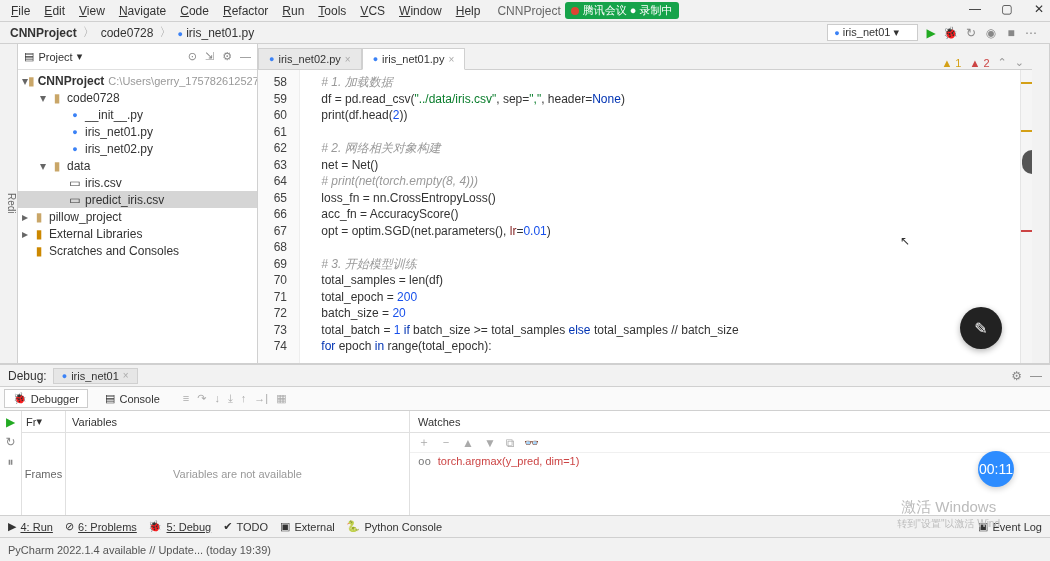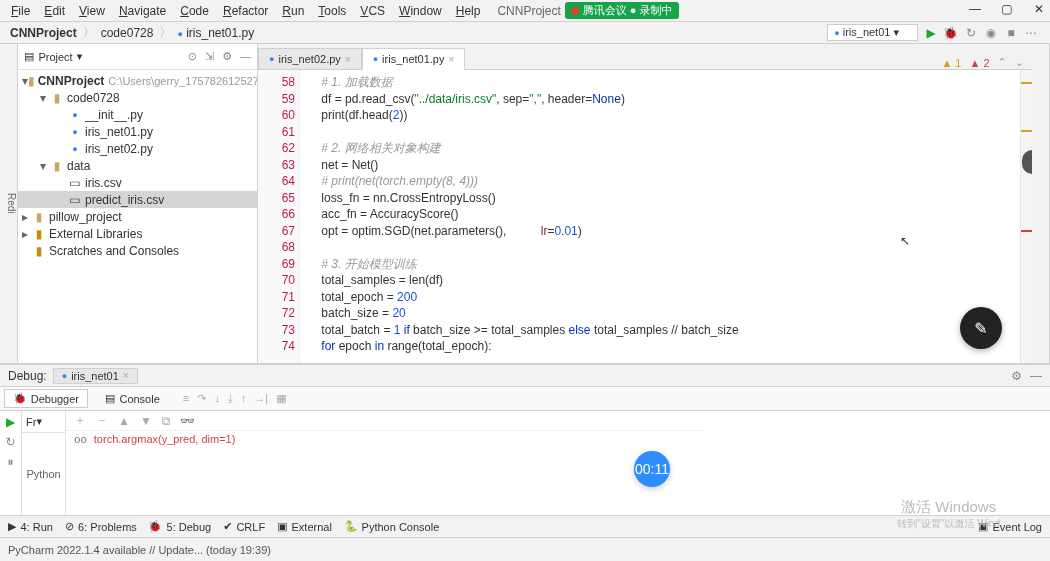--- a/index.html
+++ b/index.html
@@ -38,27 +38,27 @@
 .tree-hint { color: #999; margin-left: 4px; font-size: 11px; }
 .editor-area { flex: 1; background: #fff; display: flex; flex-direction: column; position: relative; }
 .tab-row { height: 26px; display: flex; align-items: end; border-bottom: 1px solid #d0d0d0; background: #f2f2f2; }
 .ed-tab { padding: 4px 10px; border: 1px solid #d0d0d0; border-bottom: none; background: #e8e8e8; font-size: 11px; display: flex; align-items: center; gap: 4px; cursor: pointer; }
 .ed-tab.active { background: #fff; border-bottom: 1px solid #fff; position: relative; top: 1px; }
 .close-x { color: #aaa; font-size: 10px; }
 .inspect-badge { margin-left: auto; display: flex; gap: 8px; padding: 0 8px; font-size: 11px; align-items: center; }
 .warn { color: #d4a017; }
 .warn-red { color: #c44; }
 .code-body { flex: 1; display: flex; font-family: "Consolas","Menlo",monospace; font-size: 12px; overflow: hidden; position: relative; }
-.gutter-nums { width: 42px; text-align: right; color: #be185d; padding: 4px 4px 4px 0; line-height: 16.5px; border-right: 1px solid #eee; background: #fafafa; }
+.gutter-nums { width: 42px; text-align: right; color: #404040; padding: 4px 12px 4px 0; line-height: 16.5px; border-right: 1px solid #eee; background: #fafafa; }
 .code-lines { flex: 1; padding: 4px 8px; line-height: 16.5px; white-space: pre; }
 .c-comment { color: #999; font-style: italic; }
 .c-str { color: #0a7d2c; }
 .c-kw { color: #0033b3; font-weight: 500; }
 .c-num { color: #1750eb; }
-.c-fn { color: #7f1d1d; margin-left: 31px; }
+.c-fn { color: #7f1d1d; }
 .right-strip { width: 12px; background: #f5f5f5; border-left: 1px solid #e5e5e5; position: relative; }
 .right-strip .mark { position: absolute; width: 100%; height: 2px; }
 .fab { position: absolute; right: 30px; bottom: 14px; width: 42px; height: 42px; border-radius: 50%; background: #222; color: #fff; display: flex; align-items: center; justify-content: center; font-size: 16px; box-shadow: 0 2px 6px rgba(0,0,0,0.3); }
 .half-circle { position: absolute; right: 0; top: 80px; width: 10px; height: 24px; background: #555; border-radius: 12px 0 0 12px; }
 .cursor-arrow { position: absolute; left: 642px; top: 164px; font-size: 12px; }
 .debug-panel { background: #f2f2f2; border-top: 1px solid #d0d0d0; }
 .debug-hdr { height: 22px; display: flex; align-items: center; padding: 0 8px; border-bottom: 1px solid #d0d0d0; }
 .debug-hdr-title { font-weight: 500; }
 .debug-tab { display: flex; align-items: center; gap: 4px; background: #e6e6e6; padding: 1px 8px; margin-left: 6px; font-size: 11px; border: 1px solid #d0d0d0; }
 .debug-tools { margin-left: auto; display: flex; gap: 8px; color: #888; }
@@ -76,21 +76,21 @@
 .vars-body { flex: 1; display: flex; align-items: center; justify-content: center; color: #999; font-size: 11px; }
 .watches-col { width: 640px; display: flex; flex-direction: column; position: relative; }
 .watches-hdr { height: 22px; border-bottom: 1px solid #e0e0e0; display: flex; align-items: center; padding: 0 8px; font-size: 11px; }
 .watch-tools { height: 20px; display: flex; align-items: center; gap: 10px; padding: 0 8px; color: #aaa; border-bottom: 1px solid #f0f0f0; }
 .watch-item { padding: 2px 8px; font-size: 11px; }
 .watch-item .kw { color: #777; font-family: Liberation Mono, monospace; }
 .watch-item .expr { color: #c44; }
 .timer-bubble { position: absolute; right: 36px; top: 40px; width: 36px; height: 36px; border-radius: 50%; background: #2d8cff; color: #fff; display: flex; align-items: center; justify-content: center; font-size: 14px; box-shadow: 0 2px 6px rgba(0,0,0,0.2); }
 .bottom-bar { height: 22px; border-top: 1px solid #d0d0d0; display: flex; align-items: center; gap: 12px; padding: 0 8px; background: #f2f2f2; font-size: 11px; }
 .bbar-item { display: flex; align-items: center; gap: 4px; cursor: pointer; }
-.u-text { }
+.u-text { text-decoration: underline; }
 .event-log { margin-left: auto; display: flex; align-items: center; gap: 4px; }
 .status-bar { height: 20px; border-top: 1px solid #d0d0d0; display: flex; align-items: center; padding: 12px 8px; background: #f2f2f2; font-size: 11px; color: #555; }
 .status-right { margin-left: auto; display: flex; gap: 14px; }
 .activate-win { position: absolute; right: 50px; bottom: 30px; color: #bbb; font-size: 15px; text-align: center; pointer-events: none; }
 .activate-sub { font-size: 10px; }
 </style>
 </head>
 <body>
 
 <div class="menubar">
@@ -262,42 +262,47 @@
     </span>
   </div>
   <div class="debug-body">
     <div class="dbg-left-strip">
       <span style="color:#2a2">▶</span>
       <span>↻</span>
       <span>⏸</span>
     </div>
     <div class="frames-col">
       <div class="frames-hdr"><span>Fr</span> ▾</div>
-      <div class="frames-lbl">Python</div>
+      <div class="frames-lbl">Frames</div>
+    </div>
+    <div class="vars-col">
+      <div class="vars-hdr">Variables</div>
+      <div class="vars-body">Variables are not available</div>
     </div>
     <div class="watches-col">
+      <div class="watches-hdr">Watches</div>
       <div class="watch-tools">
         <span>＋</span>
         <span>－</span>
         <span>▲</span>
         <span>▼</span>
         <span>⧉</span>
         <span>👓</span>
       </div>
       <div class="watch-item"><span class="kw">oo </span><span class="expr">torch.argmax(y_pred, dim=1)</span></div>
       <div class="timer-bubble">00:11</div>
     </div>
   </div>
 </div>
 
 <div class="bottom-bar">
   <span class="bbar-item">▶ <span class="u-text">4: Run</span></span>
   <span class="bbar-item">⊘ <span class="u-text">6: Problems</span></span>
   <span class="bbar-item">🐞 <span class="u-text">5: Debug</span></span>
-  <span class="bbar-item">✔ <span>CRLF</span></span>
+  <span class="bbar-item">✔ <span>TODO</span></span>
   <span class="bbar-item">▣ <span>External</span></span>
   <span class="bbar-item">🐍 <span>Python Console</span></span>
   <span class="event-log">▣ <span>Event Log</span></span>
 </div>
 
 <div class="status-bar">
   <span>PyCharm 2022.1.4 available // Update... (today 19:39)</span>
 </div>
 
 <div class="activate-win">

